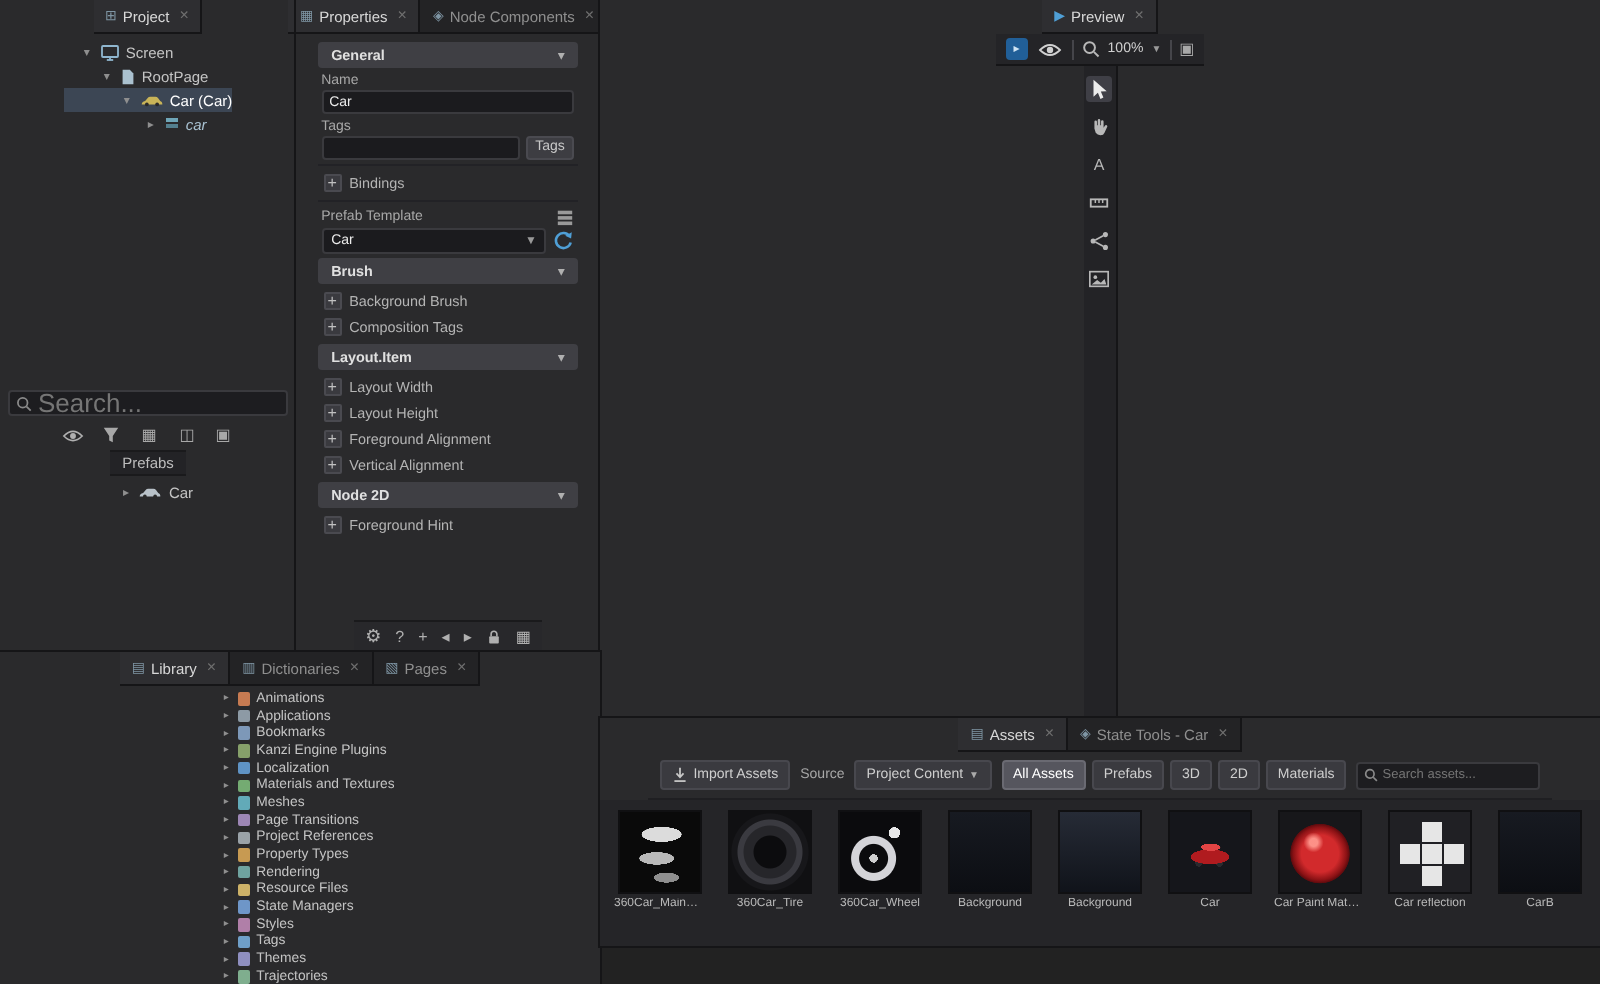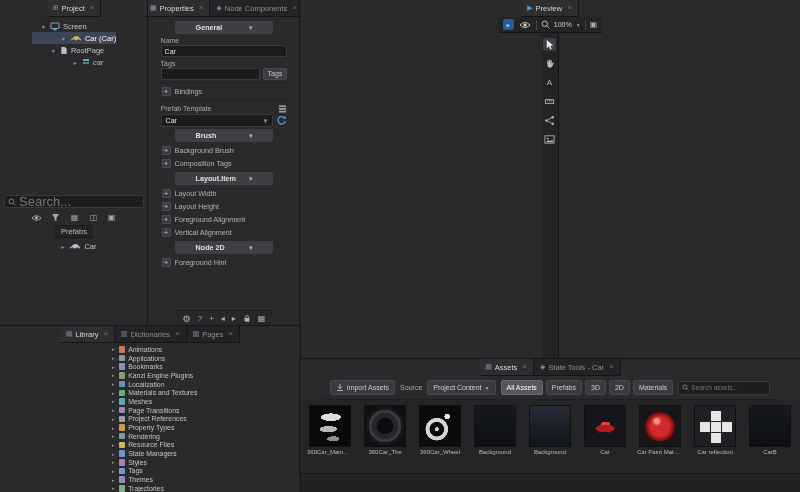--- a/index.html
+++ b/index.html
@@ -33,21 +33,21 @@
   .psearch input { background:transparent; border:0; outline:none; color:#ccc; font-size:13px; width:100%; font-family:inherit; }
   .ptoolbar { height:15px; display:flex; align-items:center; gap:6px; padding:0 6px; flex:none; }
   .ptoolbar .right { margin-left:auto; display:flex; gap:5px; }
   .pheader { height:13px; background:#232326; border-top:1px solid #1a1a1c; border-bottom:1px solid #1a1a1c;
              display:flex; align-items:center; padding:0 6px; color:#bdbdbd; font-size:7.5px; flex:none; }
   .prefab-area { flex:1; padding-top:2px; }
 
   
   .props { flex:1; overflow:hidden; padding:2px 4px; }
   .sechead { height:13px; background:#3f3f44; border-radius:2px; display:flex; align-items:center;
-             padding:0 21px; margin:2px 16px; color:#e0e0e0; font-weight:bold; font-size:7.2px; }
+             padding:0 7px; margin:2px 0; color:#e0e0e0; font-weight:bold; font-size:7.2px; }
   .sechead .hchev { margin-left:auto; color:#b0b0b0; font-size:7px; font-weight:normal; }
   .flabel { color:#a8a8a8; font-size:7px; margin:3px 2px 1px; display:flex; align-items:center; }
   .frow { display:flex; gap:3px; align-items:center; margin:0 2px 2px; }
   .finput { height:12px; background:#1b1b1e; border:1px solid #3a3a3e; border-radius:2px; color:#ececec;
             font-size:7px; padding:0 3px; width:100%; font-family:inherit; outline:none; }
   .fbtn { height:12px; background:#3d3d42; border:1px solid #4a4a50; border-radius:2px; color:#c8c8c8;
           font-size:7px; padding:0 4px; line-height:10px; flex:none; }
   .fselect { height:13px; background:#1b1b1e; border:1px solid #3a3a3e; border-radius:2px; color:#ececec;
              font-size:7px; display:flex; align-items:center; padding:0 4px; flex:1; }
   .fselect .dchev { margin-left:auto; color:#999; font-size:6px; }
@@ -147,39 +147,39 @@
         <span class="chev">▾</span>
         <span class="ticon">
           <svg width="10" height="9" viewBox="0 0 10 9">
               <rect x="1" y="1" width="8" height="5.5" rx="0.5" fill="none" stroke="#8fb6cf" stroke-width="0.9"></rect>
               <line x1="3.4" y1="8" x2="6.6" y2="8" stroke="#8fb6cf" stroke-width="0.9"></line>
               <line x1="5" y1="6.5" x2="5" y2="8" stroke="#8fb6cf" stroke-width="0.9"></line>
             </svg>
         </span>
         <span class="tlabel">Screen</span>
       </div>
+      <div class="trow" style="padding-left:18px">
+        <span class="chev">▾</span>
+        <span class="ticon">
+          <svg width="8" height="9" viewBox="0 0 8 10">
+              <path d="M1 1 H5 L7 3 V9 H1 Z" fill="#aac1cf"></path>
+            </svg>
+        </span>
+        <span class="tlabel">RootPage</span>
+      </div>
       <div class="trow selected" style="padding-left:28px">
         <span class="chev">▾</span>
         <span class="ticon">
           <svg width="12" height="7" viewBox="0 0 14 8">
               <path d="M1 6 Q1 4.5 3 4 L4.5 2.2 Q5 1.5 6 1.5 L9 1.5 Q10 1.5 10.5 2.2 L11.8 4 Q13 4.3 13 5.5 L13 6 Z" fill="#c9b458"></path>
               <circle cx="4" cy="6" r="1.1" fill="#2a2a2a"></circle>
               <circle cx="10" cy="6" r="1.1" fill="#2a2a2a"></circle>
             </svg>
         </span>
         <span class="tlabel">Car (Car)</span>
-      </div>
-      <div class="trow" style="padding-left:18px">
-        <span class="chev">▾</span>
-        <span class="ticon">
-          <svg width="8" height="9" viewBox="0 0 8 10">
-              <path d="M1 1 H5 L7 3 V9 H1 Z" fill="#aac1cf"></path>
-            </svg>
-        </span>
-        <span class="tlabel">RootPage</span>
       </div>
       <div class="trow" style="padding-left:40px">
         <span class="chev">▸</span>
         <span class="ticon">
           <svg width="8" height="8" viewBox="0 0 8 8">
               <rect x="1" y="1" width="6" height="2" fill="#6fa6b8"></rect>
               <rect x="1" y="4" width="6" height="2" fill="#54808f"></rect>
             </svg>
         </span>
         <span class="tlabel italic">car</span>

